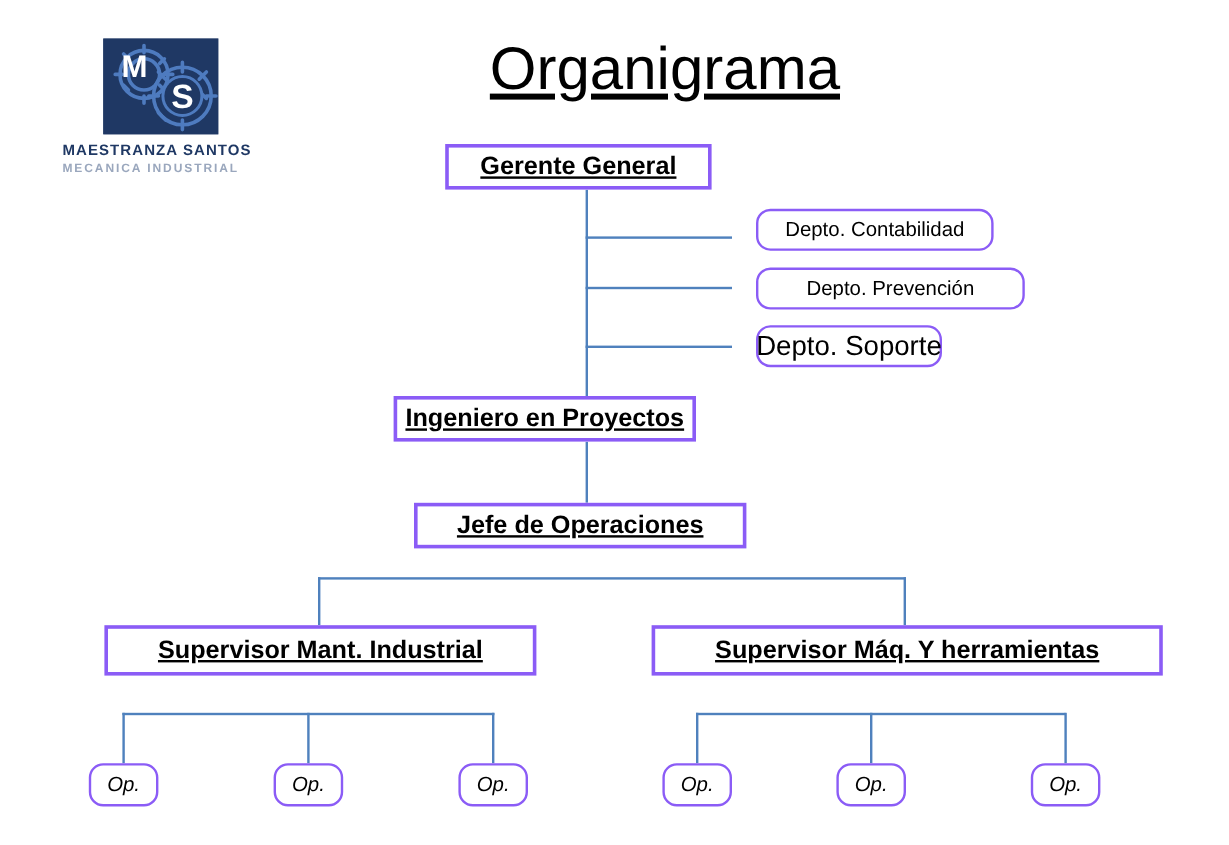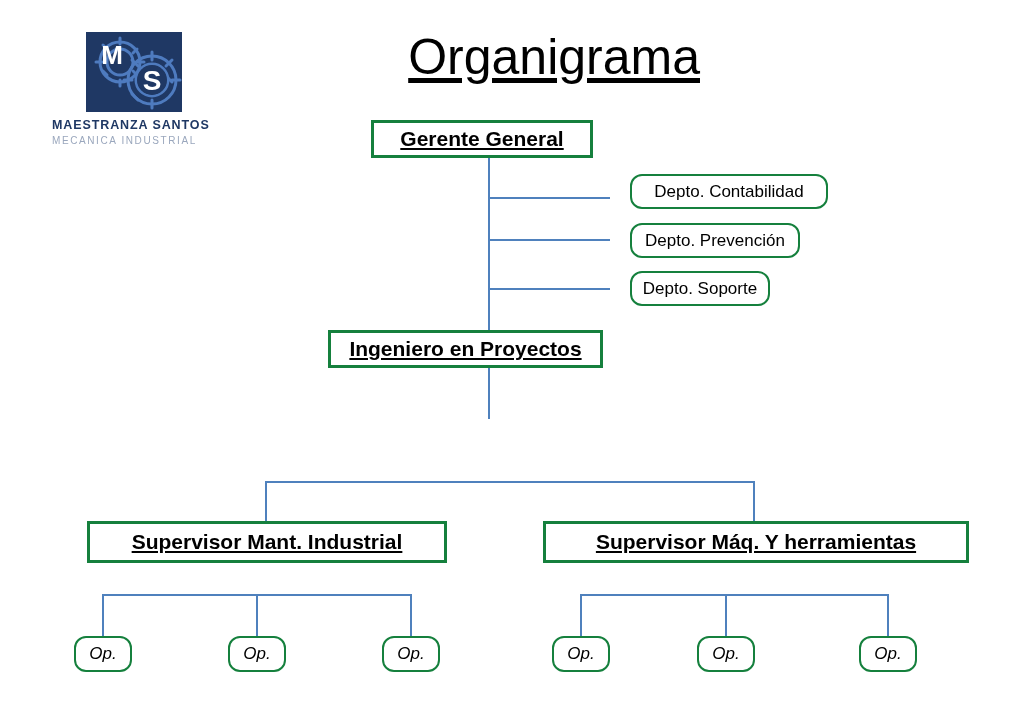--- a/index.html
+++ b/index.html
@@ -44,21 +44,21 @@
   #logo-name-main {
     top: 86px;
     font-size: 12.5px;
     font-weight: bold;
     color: #1F3864;
     letter-spacing: 0.9px;
   }
   #logo-name-sub {
     top: 103px;
     font-size: 10px;
-    font-weight: normal;
+    font-weight: bold;
     color: #9AA7BD;
     letter-spacing: 1.6px;
   }
 
   
   #chart-title {
     position: absolute;
     left: 340px;
     top: 28px;
     width: 360px;
@@ -68,46 +68,46 @@
     color: #000000;
     text-decoration: underline;
     text-underline-offset: 4px;
     white-space: nowrap;
   }
 
   
   .node {
     position: absolute;
     box-sizing: border-box;
-    border: 3px solid #15803d;
+    border: 3px solid #8b5cf6;
     background: #ffffff;
     color: #000000;
     display: flex;
     align-items: center;
     justify-content: center;
     text-align: center;
     white-space: nowrap;
   }
   .node.thin { border-width: 2px; border-radius: 12px; }
   .node .label { display: inline-block; }
   .node.bold .label {
     font-weight: bold;
     text-decoration: underline;
     text-underline-offset: 2px;
   }
 
   #node-gerente      { left: 371px; top: 120px;  width: 222px; height: 38px; font-size: 21px; }
-  #node-ingeniero    { left: 328px; top: 330px;  width: 275px; height: 38px; font-size: 21px; }
+  #node-ingeniero    { left: 328px; top: 330px;  width: 252px; height: 38px; font-size: 21px; }
   #node-jefe         { left: 345px; top: 419px;  width: 277px; height: 38px; font-size: 21px; }
   #node-sup-mant     { left: 87px;  top: 521px;  width: 360px; height: 42px; font-size: 21px; }
   #node-sup-maq      { left: 543px; top: 521px;  width: 426px; height: 42px; font-size: 21px; }
 
   #node-depto-0 { left: 630px; top: 174px; width: 198px; height: 35px; font-size: 17px; }
-  #node-depto-1 { left: 630px; top: 223px; width: 170px; height: 35px; font-size: 17px; }
-  #node-depto-2 { left: 630px; top: 271px; width: 140px; height: 35px; font-size: 17px; }
+  #node-depto-1 { left: 630px; top: 223px; width: 224px; height: 35px; font-size: 17px; }
+  #node-depto-2 { left: 630px; top: 271px; width: 155px; height: 35px; font-size: 23px; }
 
   .node-op {
     width: 58px;
     height: 36px;
     top: 636px;
     font-size: 17px;
     font-style: italic;
   }
   #node-op-0 { left: 74px; }
   #node-op-1 { left: 228px; }
@@ -189,20 +189,23 @@
     <span class="label">Depto. Prevención</span>
   </div>
   <div class="node thin" id="node-depto-2">
     <span class="label">Depto. Soporte</span>
   </div>
 
   <div class="node bold" id="node-ingeniero">
     <span class="label">Ingeniero en Proyectos</span>
   </div>
 
+  <div class="node bold" id="node-jefe">
+    <span class="label">Jefe de Operaciones</span>
+  </div>
 
   <div class="node bold" id="node-sup-mant">
     <span class="label">Supervisor Mant. Industrial</span>
   </div>
   <div class="node bold" id="node-sup-maq">
     <span class="label">Supervisor Máq. Y herramientas </span>
   </div>
 
   <div class="node thin node-op" id="node-op-0">
     <span class="label">Op.</span>

